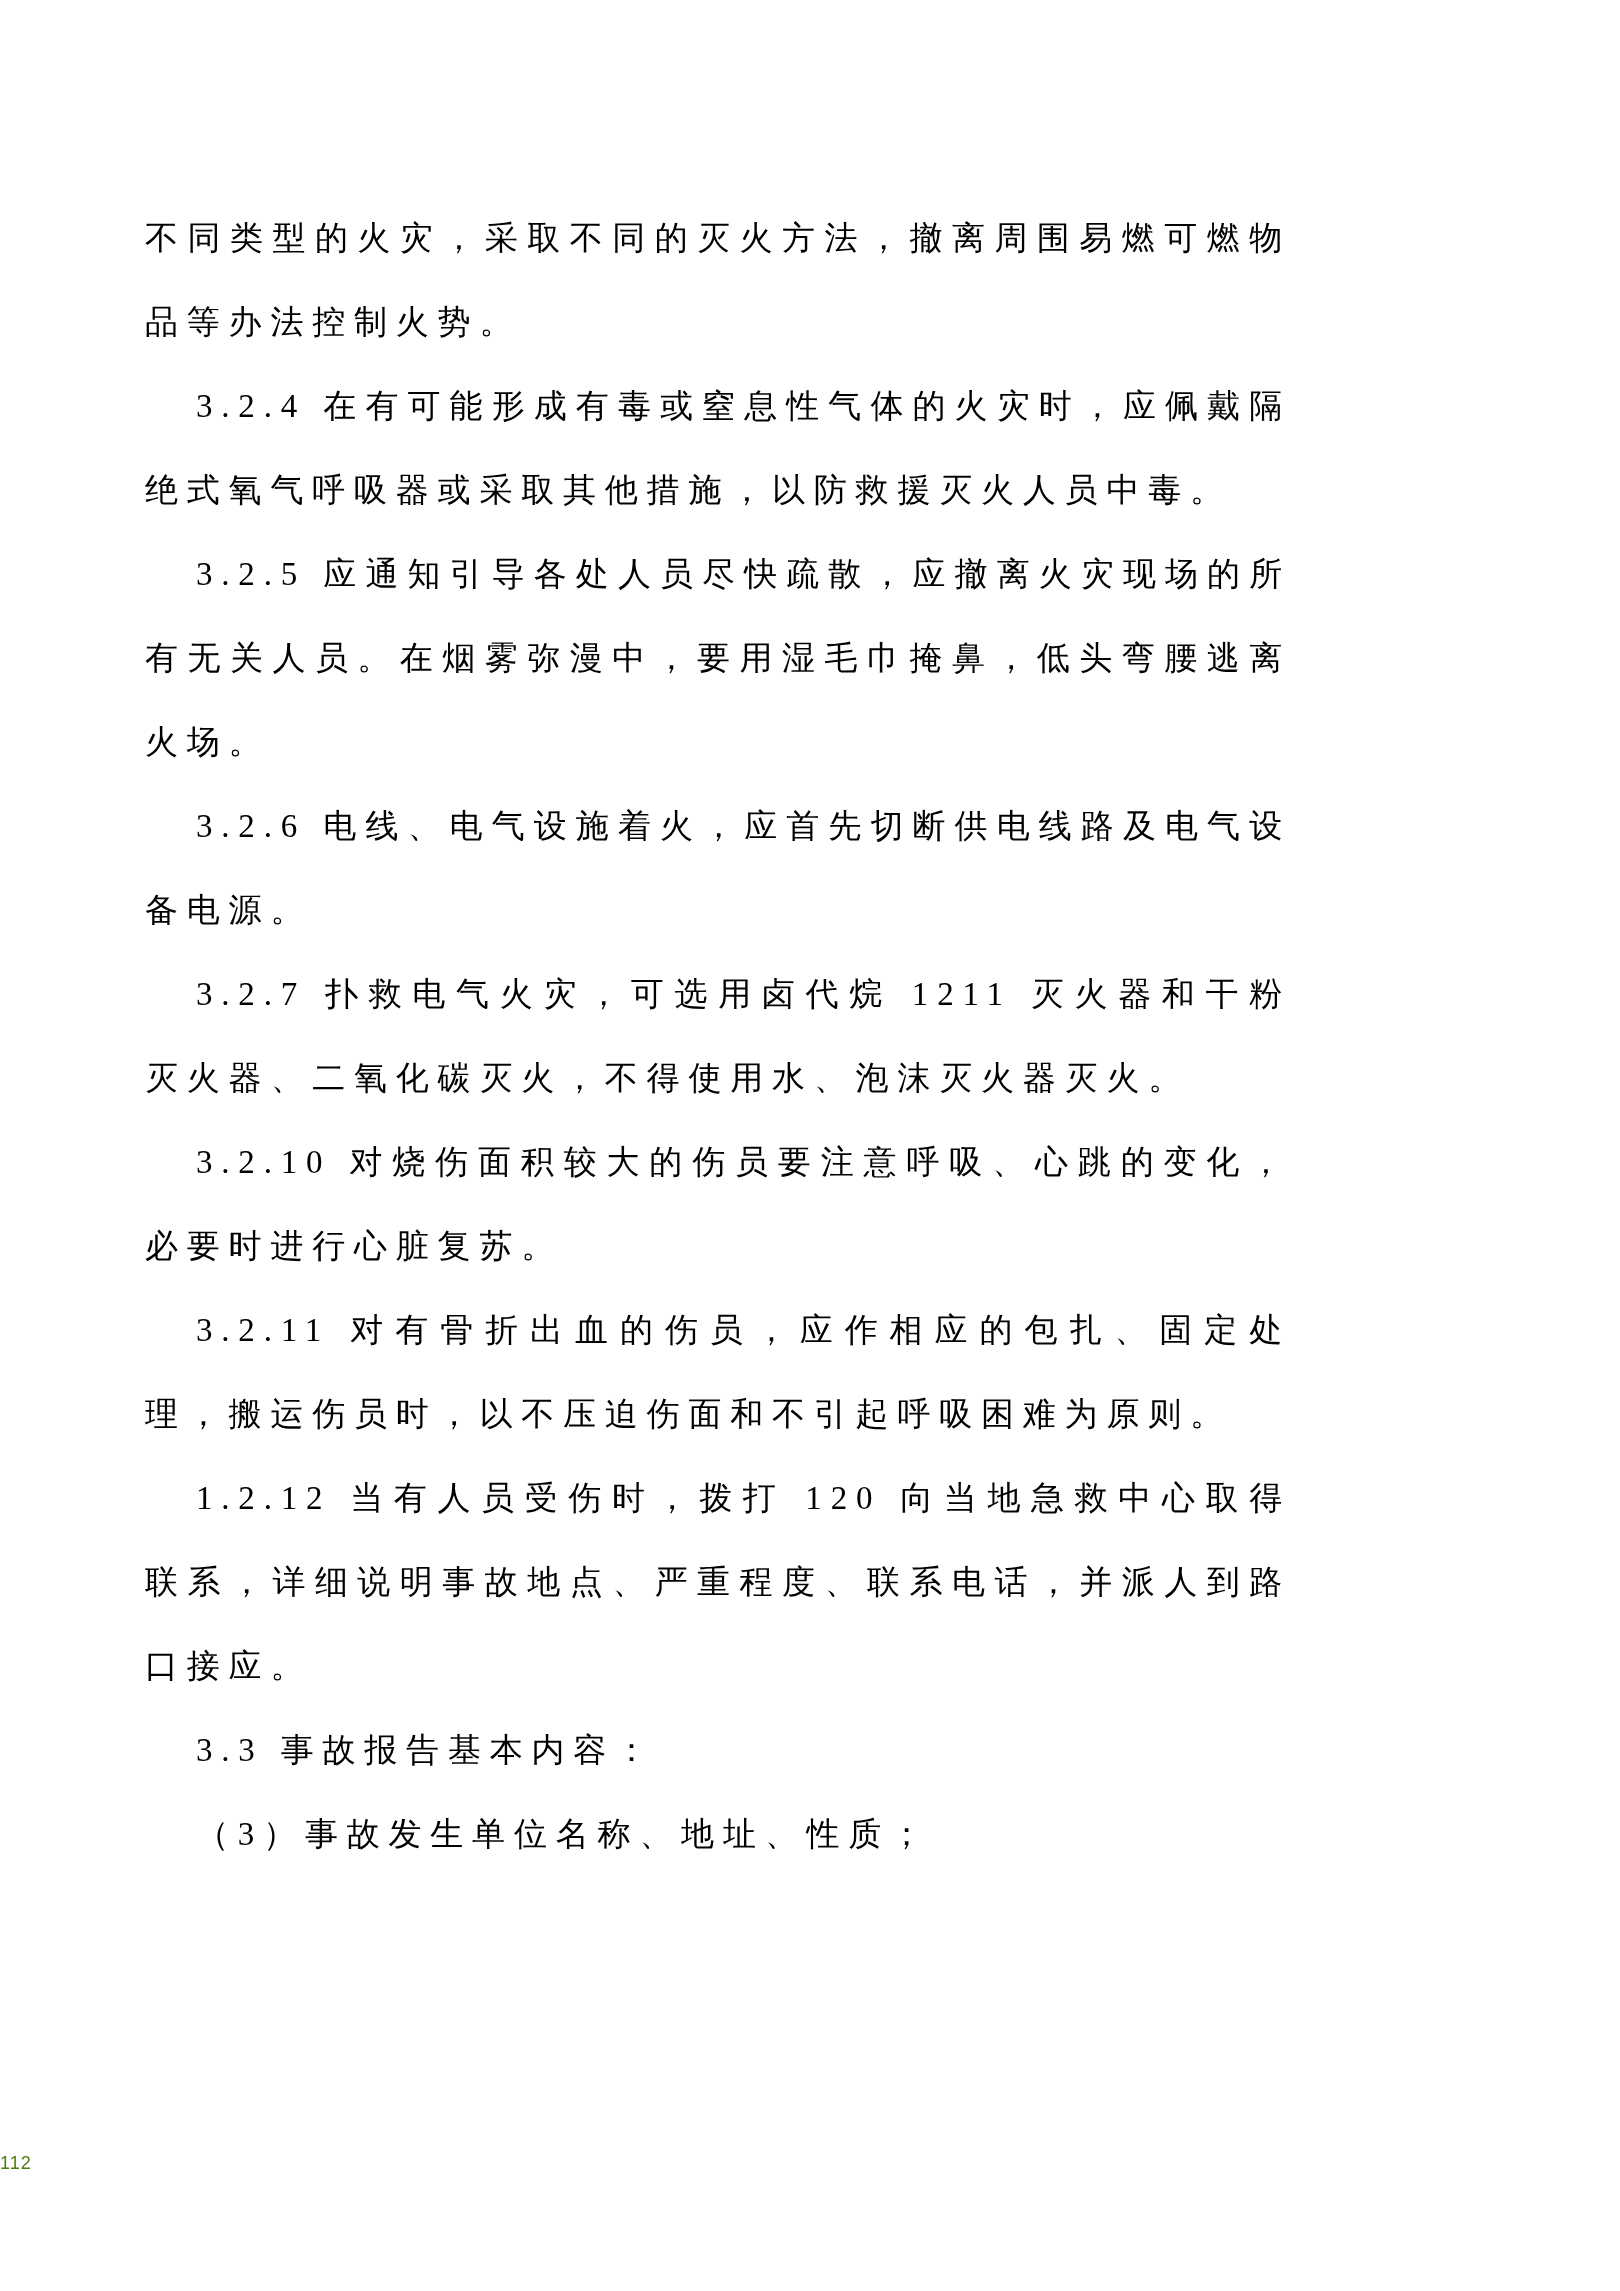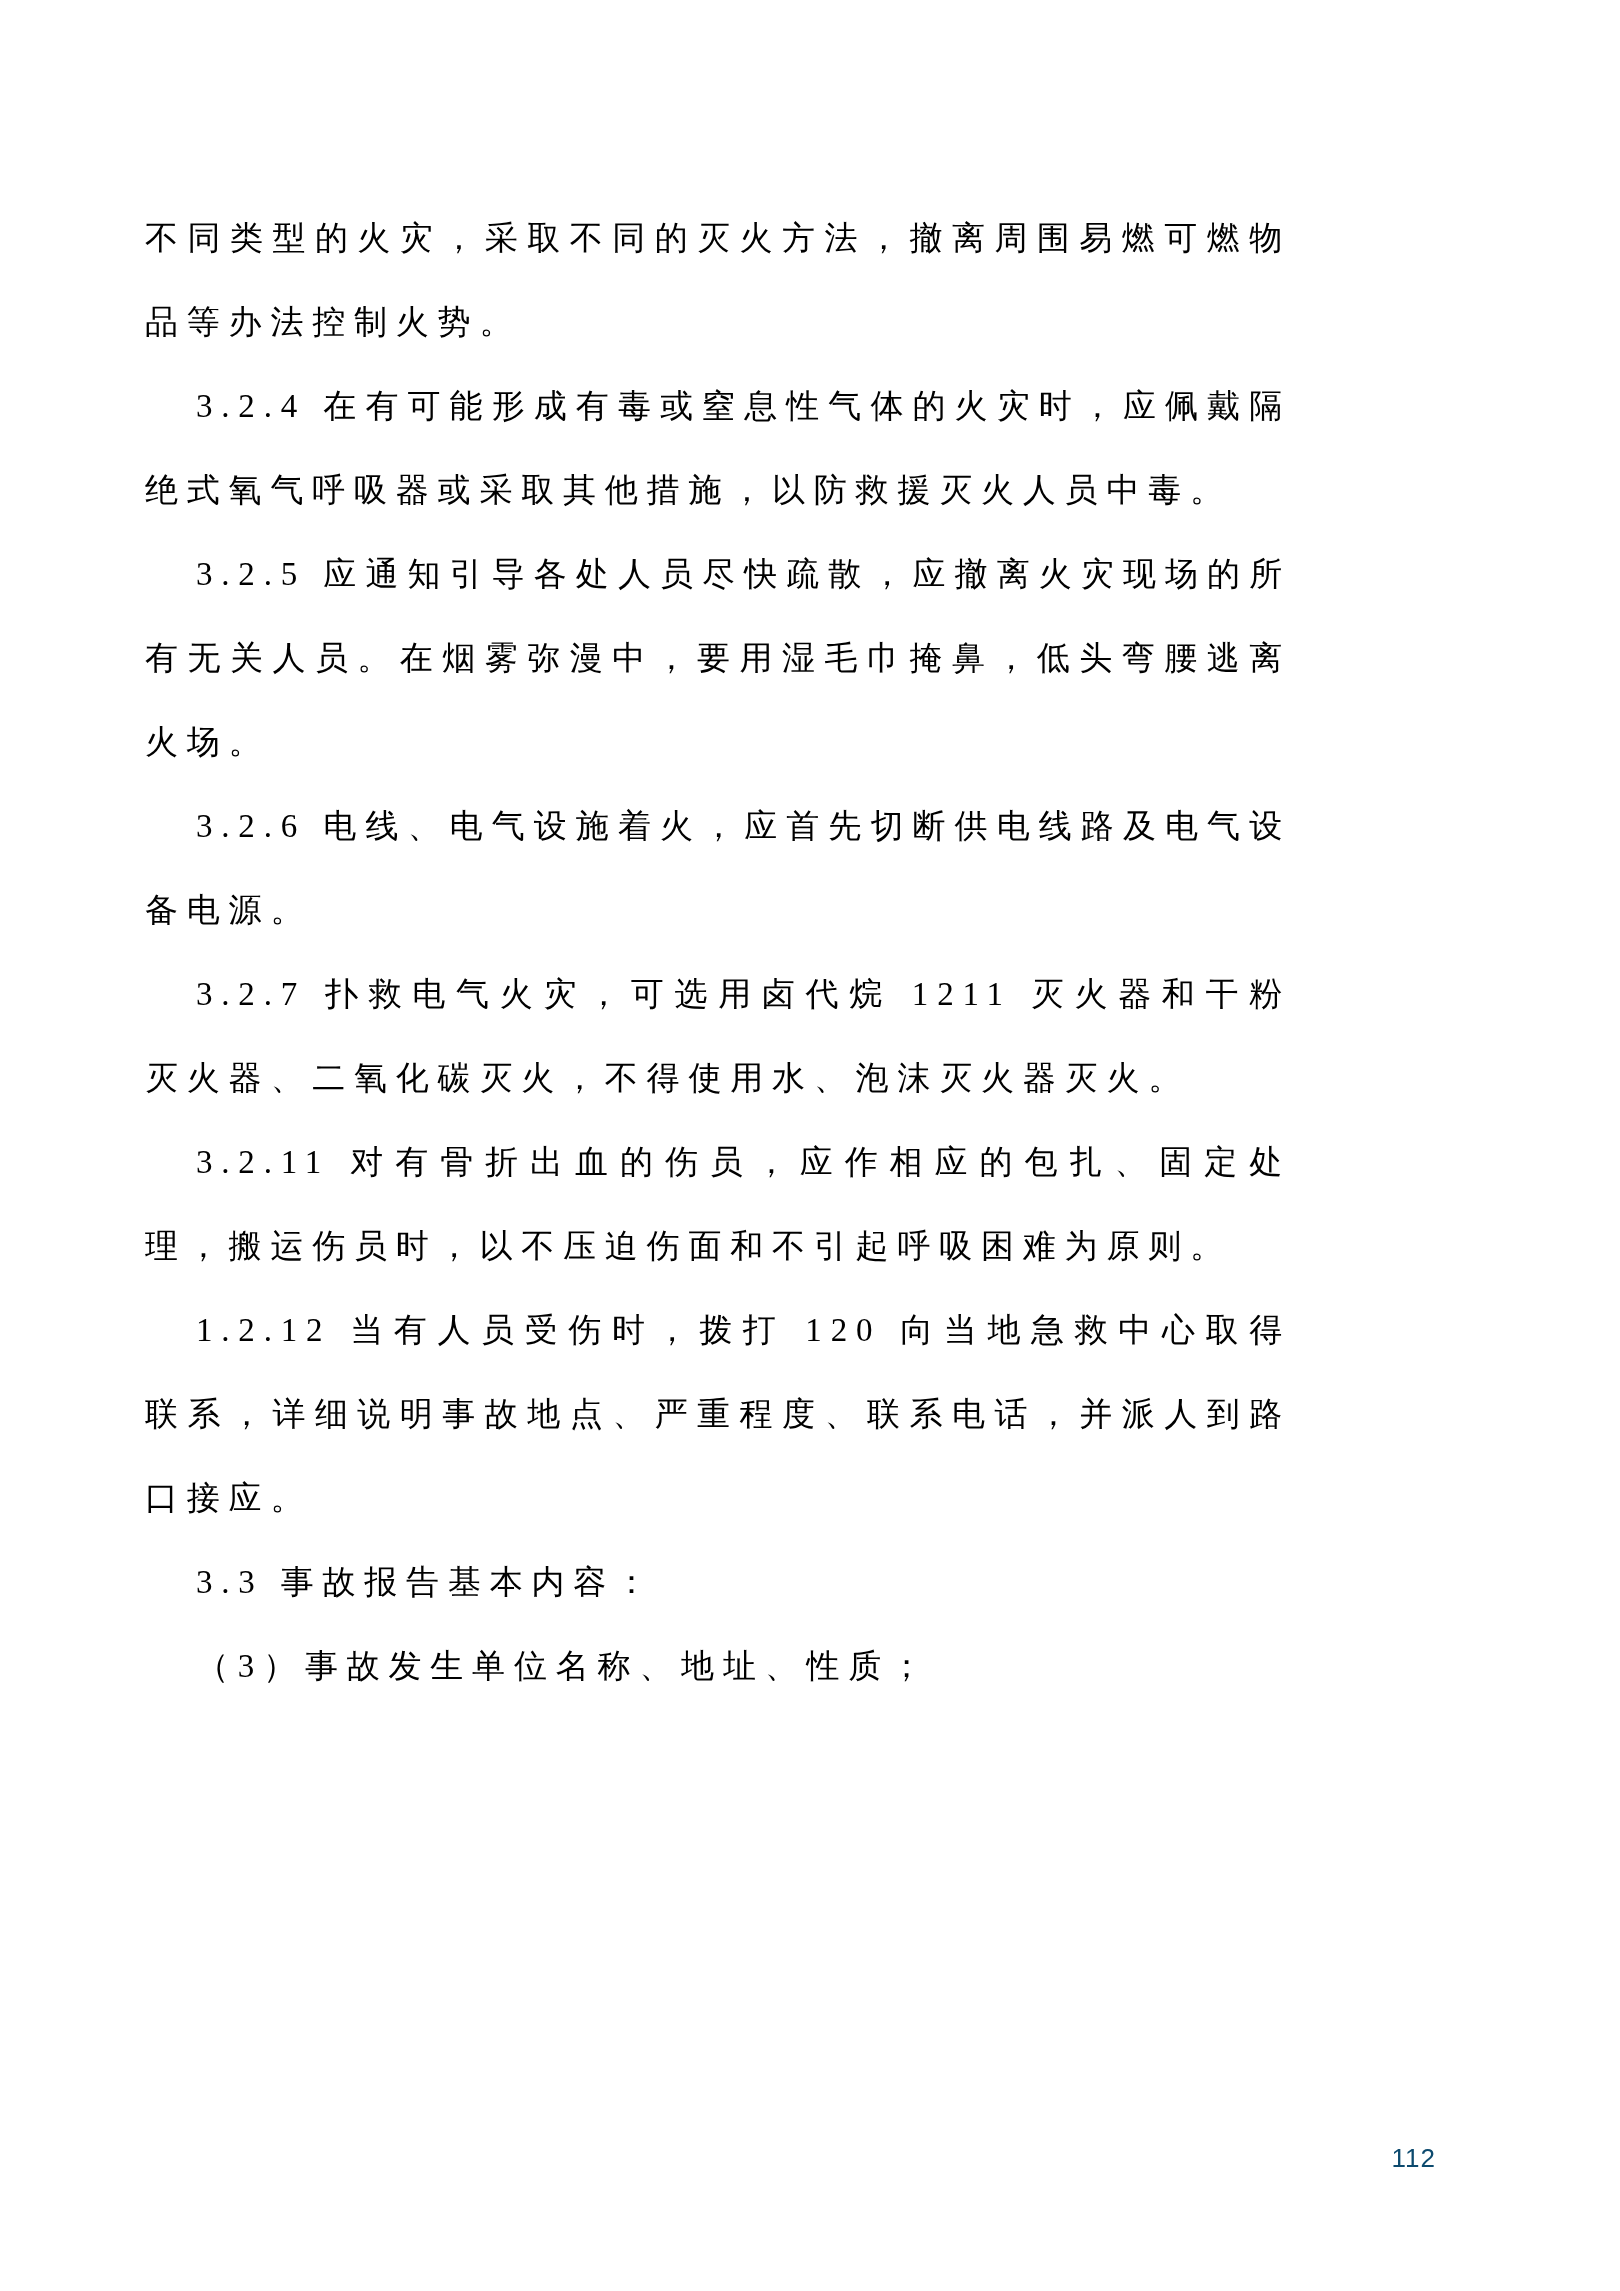--- a/index.html
+++ b/index.html
@@ -29,36 +29,37 @@
     text-indent: 51px;
   }
   .para.bold {
     font-weight: normal;
   }
   .page-number {
     position: absolute;
     left: 0;
     bottom: 118px;
     width: 100%;
-    text-align: right;
-    font-size: 26px;
+    text-align: left;
+    font-size: 18px;
     letter-spacing: 1px;
     font-family: "Liberation Sans", "DejaVu Sans", sans-serif;
-    color: #0c4a6e;
+    color: #4d7c0f;
   }
 </style>
 </head>
 <body>
 
 <div class="page">
   <p class="para">不同类型的火灾，采取不同的灭火方法，撤离周围易燃可燃物品等办法控制火势。</p>
   <p class="para indent">3.2.4 在有可能形成有毒或窒息性气体的火灾时，应佩戴隔绝式氧气呼吸器或采取其他措施，以防救援灭火人员中毒。</p>
   <p class="para indent">3.2.5 应通知引导各处人员尽快疏散，应撤离火灾现场的所有无关人员。在烟雾弥漫中，要用湿毛巾掩鼻，低头弯腰逃离火场。</p>
   <p class="para indent">3.2.6 电线、电气设施着火，应首先切断供电线路及电气设备电源。</p>
   <p class="para indent">3.2.7 扑救电气火灾，可选用卤代烷 1211 灭火器和干粉灭火器、二氧化碳灭火，不得使用水、泡沫灭火器灭火。</p>
+  <p class="para indent">3.2.10 对烧伤面积较大的伤员要注意呼吸、心跳的变化，必要时进行心脏复苏。</p>
   <p class="para indent">3.2.11 对有骨折出血的伤员，应作相应的包扎、固定处理，搬运伤员时，以不压迫伤面和不引起呼吸困难为原则。</p>
   <p class="para indent">1.2.12 当有人员受伤时，拨打 120 向当地急救中心取得联系，详细说明事故地点、严重程度、联系电话，并派人到路口接应。</p>
   <p class="para indent bold">3.3 事故报告基本内容：</p>
   <p class="para indent">（3）事故发生单位名称、地址、性质；</p>
 
   <div class="page-number">112</div>
 </div>
 
 
 </body></html>

